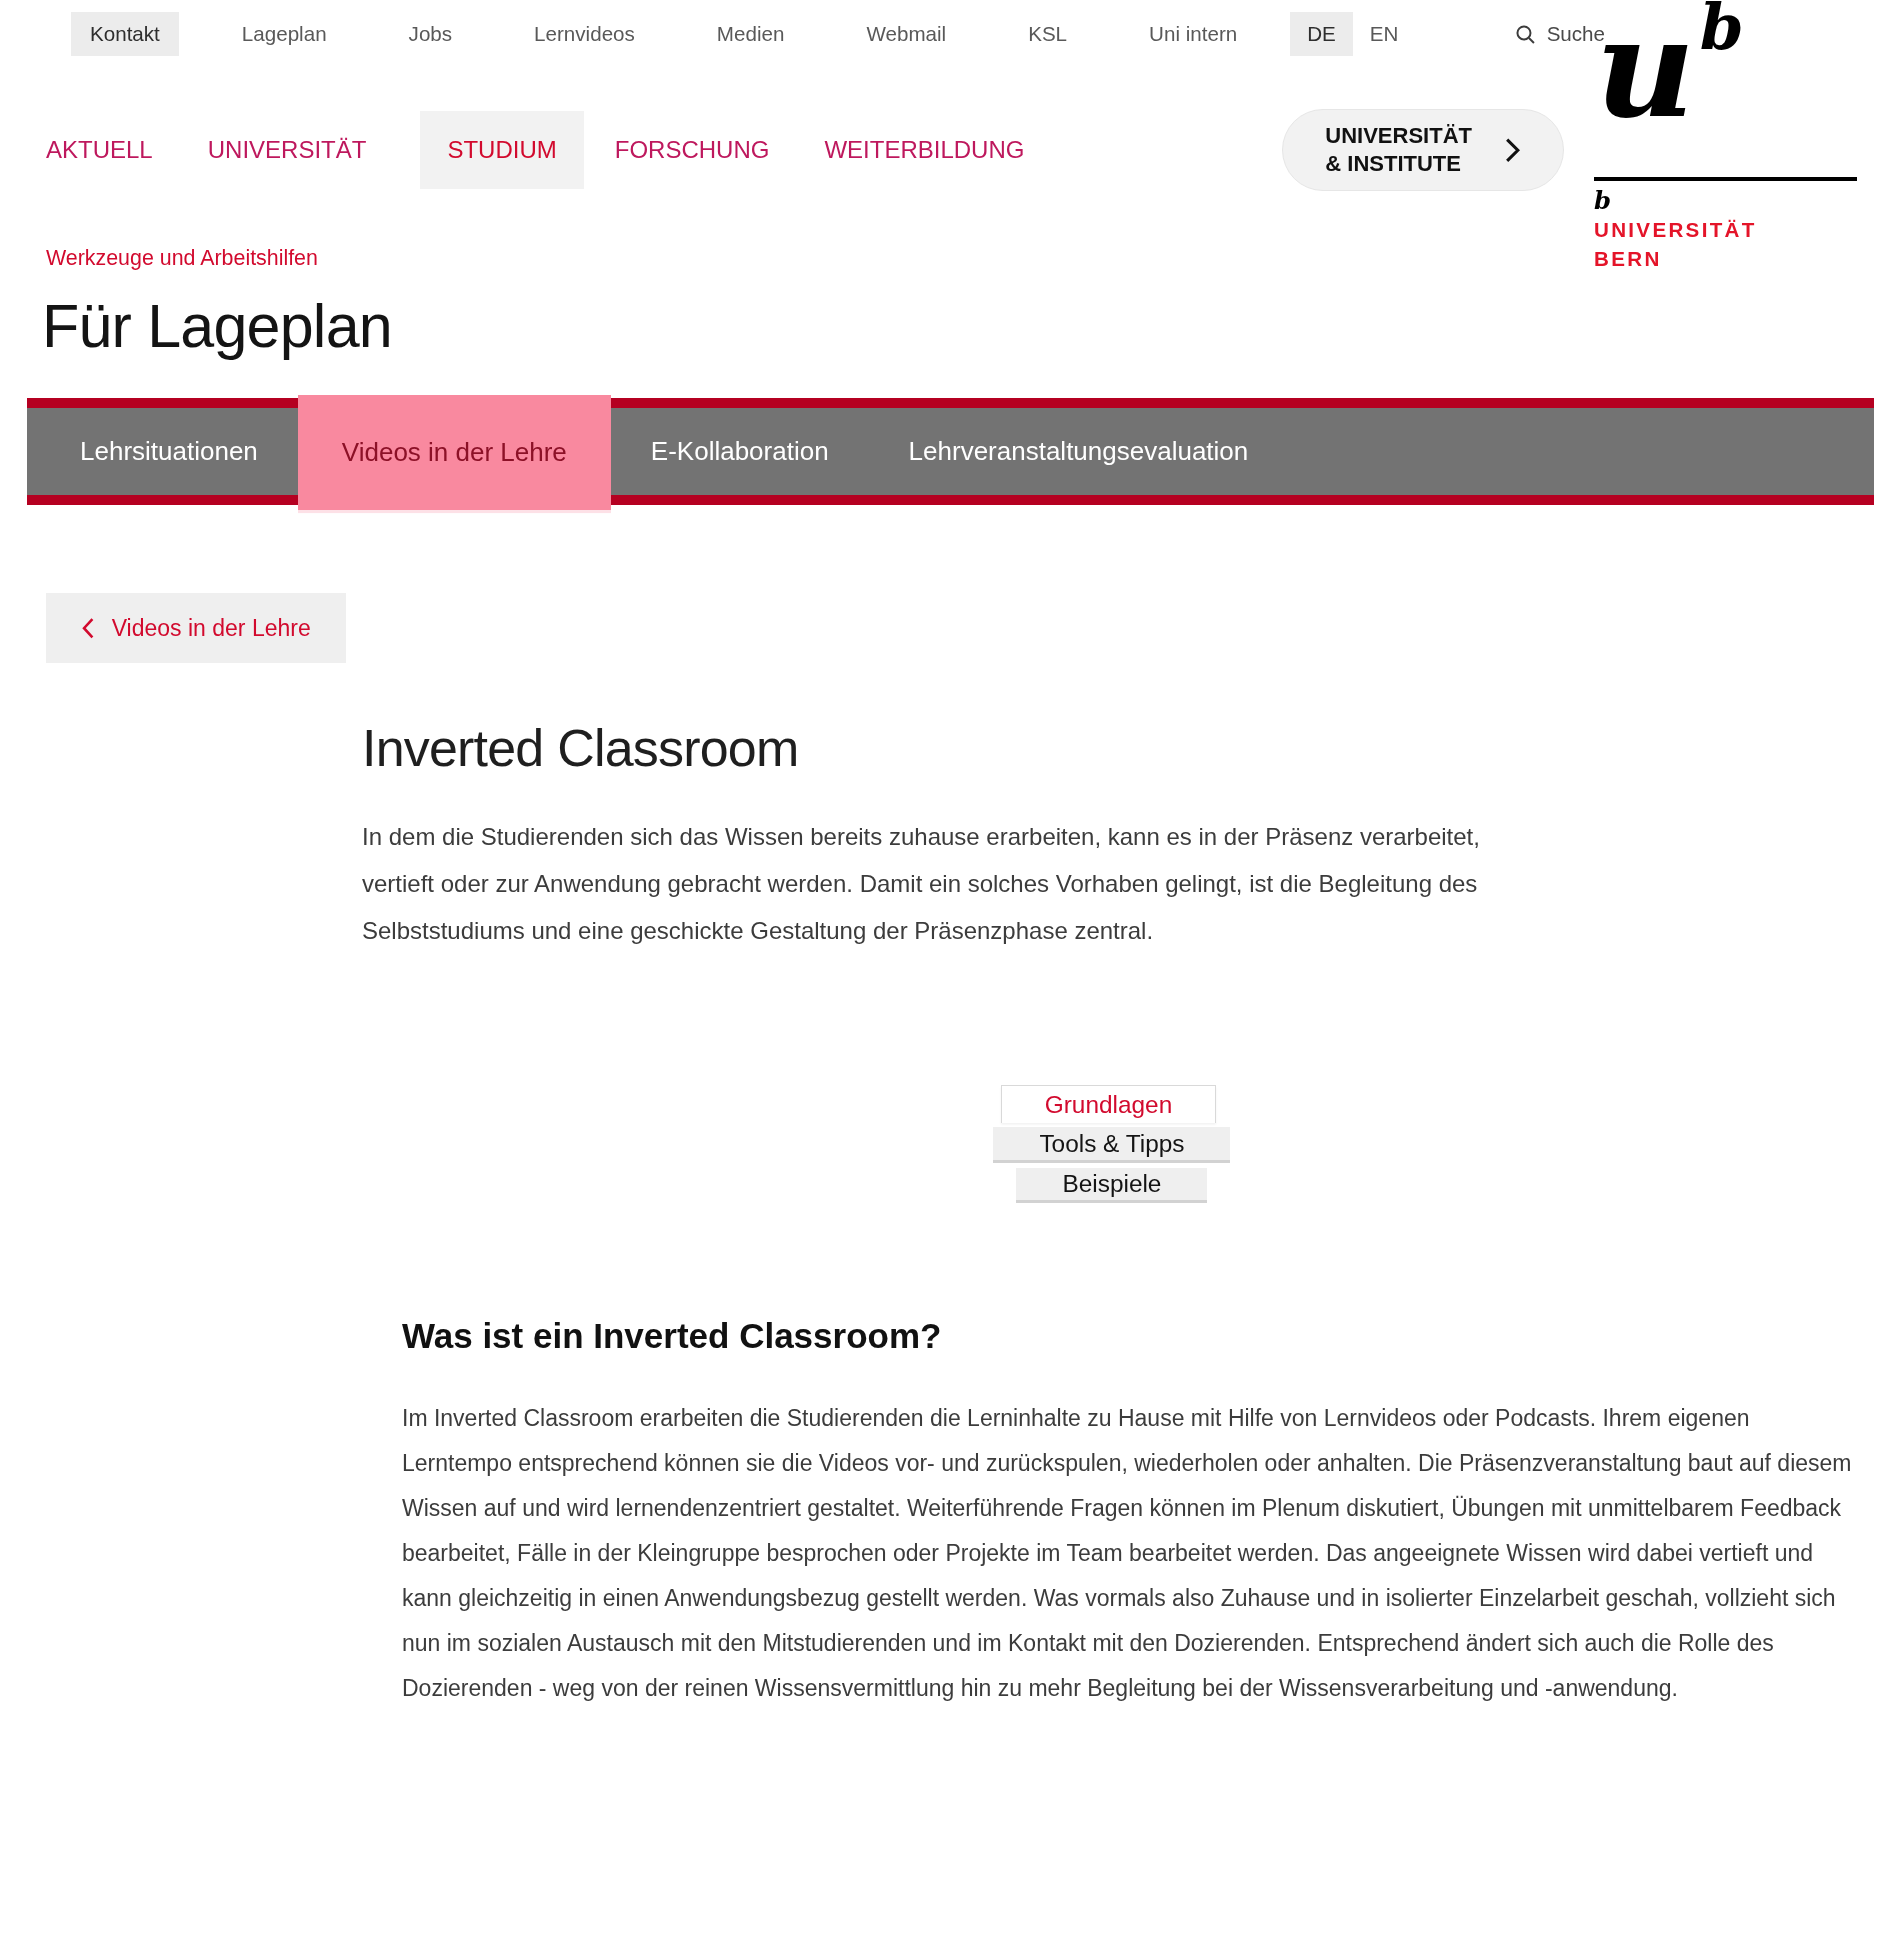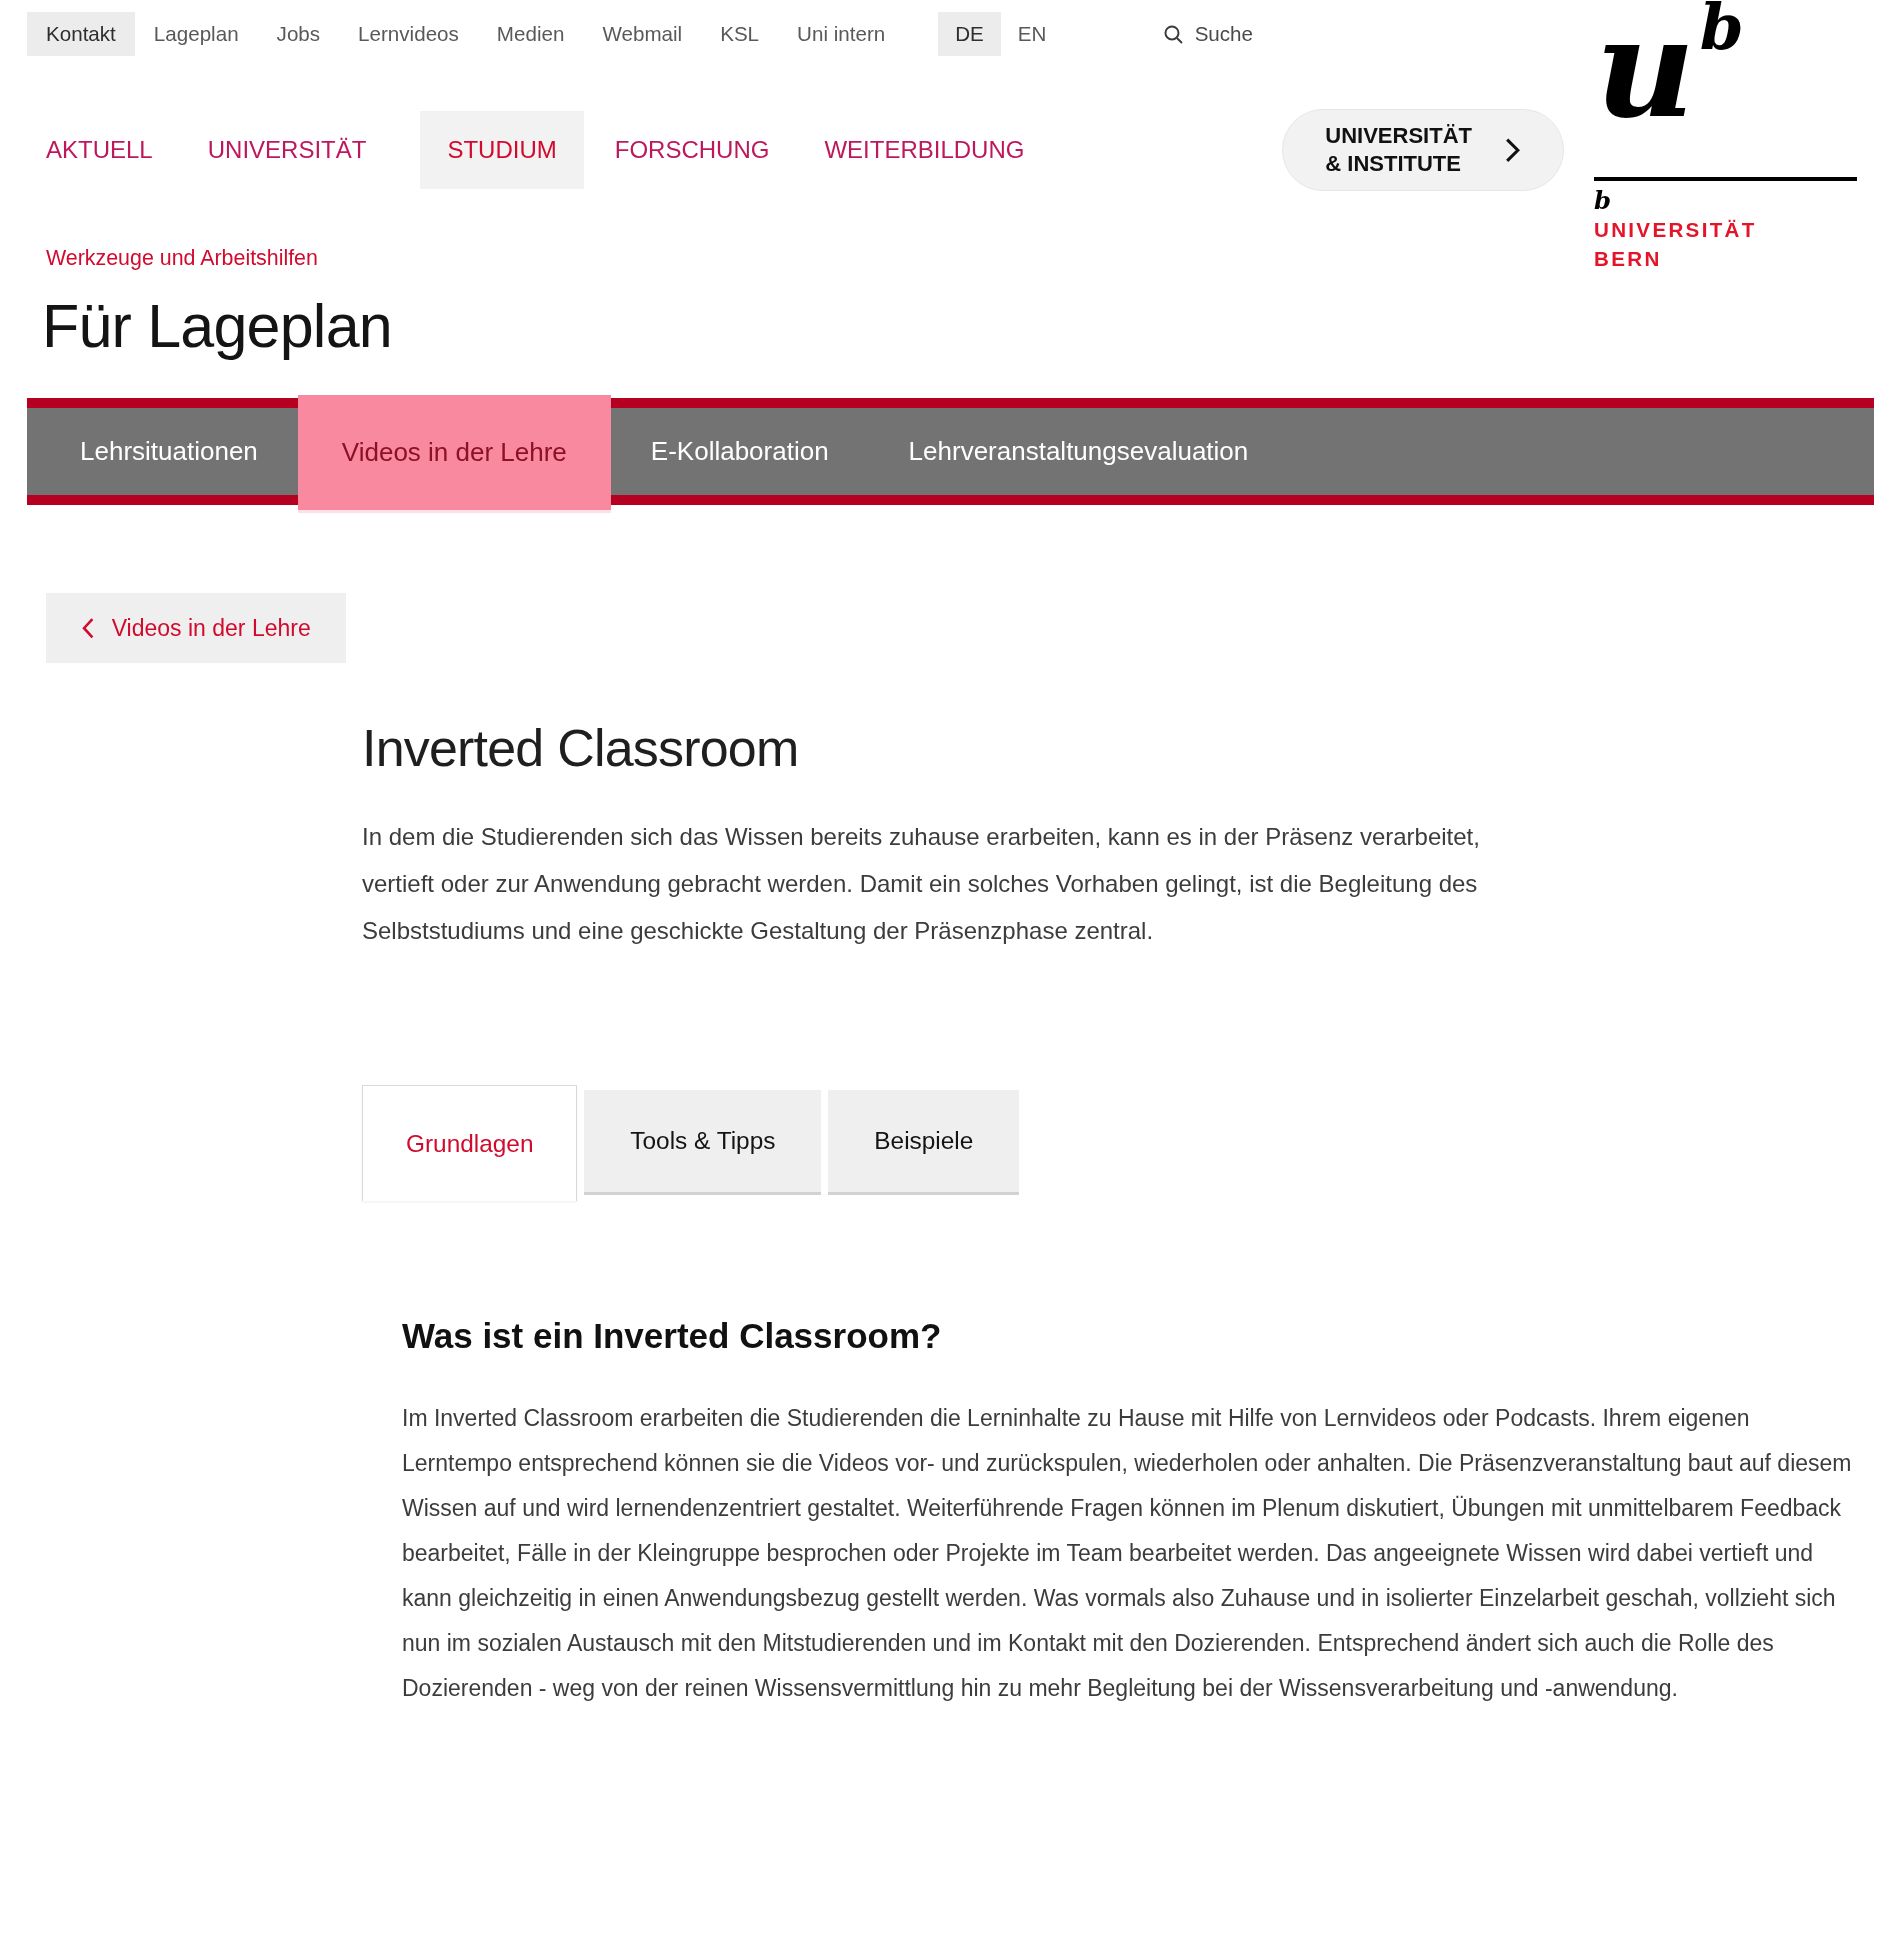--- a/index.html
+++ b/index.html
@@ -13,21 +13,21 @@
   }
   .page { position:relative; width:1901px; height:1958px; }
 
   
   .utility-nav {
     display:flex; align-items:center;
     padding:12.2px 0 0 27px;
     font-size:20.6px; color:#595959;
   }
   .u-item {
-    padding:10px 19px; cursor:pointer; white-space:nowrap;
+    padding:10px 19px; cursor:pointer; white-space:nowrap;margin-left:44px;
   }
   .u-item.boxed { background:#ececec; color:#2e2e2e; }
   .lang-group { display:flex; align-items:center; margin-left:34px; }
   .lang { padding:10px 17px; cursor:pointer; }
   .lang.boxed { background:#ececec; color:#2e2e2e; }
   .search {
     display:flex; align-items:center; gap:9.2px;
     margin-left:99px; cursor:pointer; color:#4a4a4a;
   }
   .search svg { display:block; }
@@ -115,21 +115,21 @@
   .article { margin:0 46px 0 362px; }
   .article-title {
     margin-top:55px; font-size:52px; font-weight:300; letter-spacing:-0.8px; color:#1f1f1f;
   }
   .intro {
     margin-top:35px; max-width:1194px;
     font-size:24px; line-height:47px; color:#3c3c3c;
   }
 
   
-  .tabs { margin-top:131px; display:flex; align-items:flex-start; height:118px; position:relative; }
+  .tabs { margin-top:131px; display:flex; align-items:center; height:118px; position:relative;flex-direction:column; }
   .tab {
     display:flex; align-items:center; font-size:24.4px; cursor:pointer; white-space:nowrap;
   }
   .tab.active {
     background:#fff; border:1.5px solid #d9d9d9; border-bottom:none;
     color:#d20a2e; height:116px; padding:0 43px; z-index:2;
     box-shadow:0 1.5px 2.3px rgba(0,0,0,0.06);
   }
   .tab.inactive {
     background:#efefef; margin:4.6px 0 0 6.9px; height:105px; padding:0 46px;

